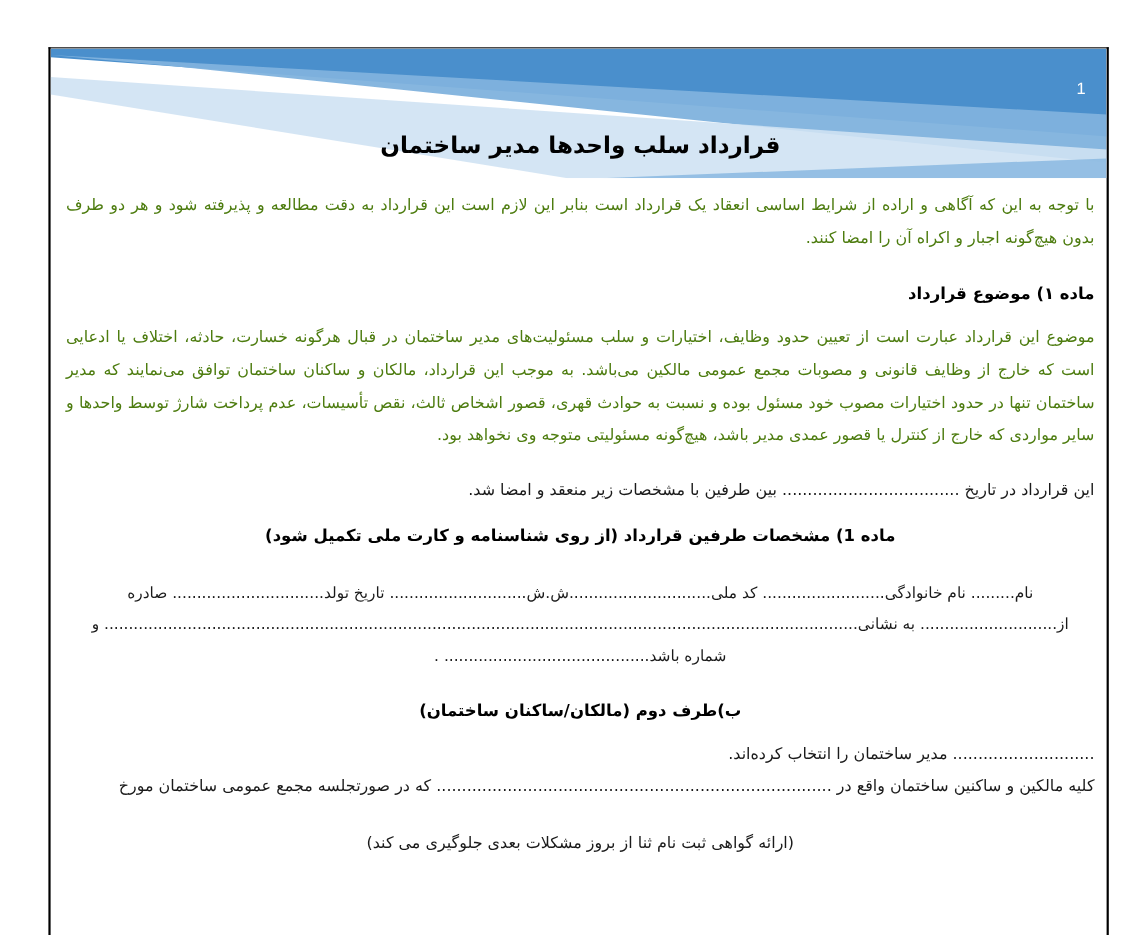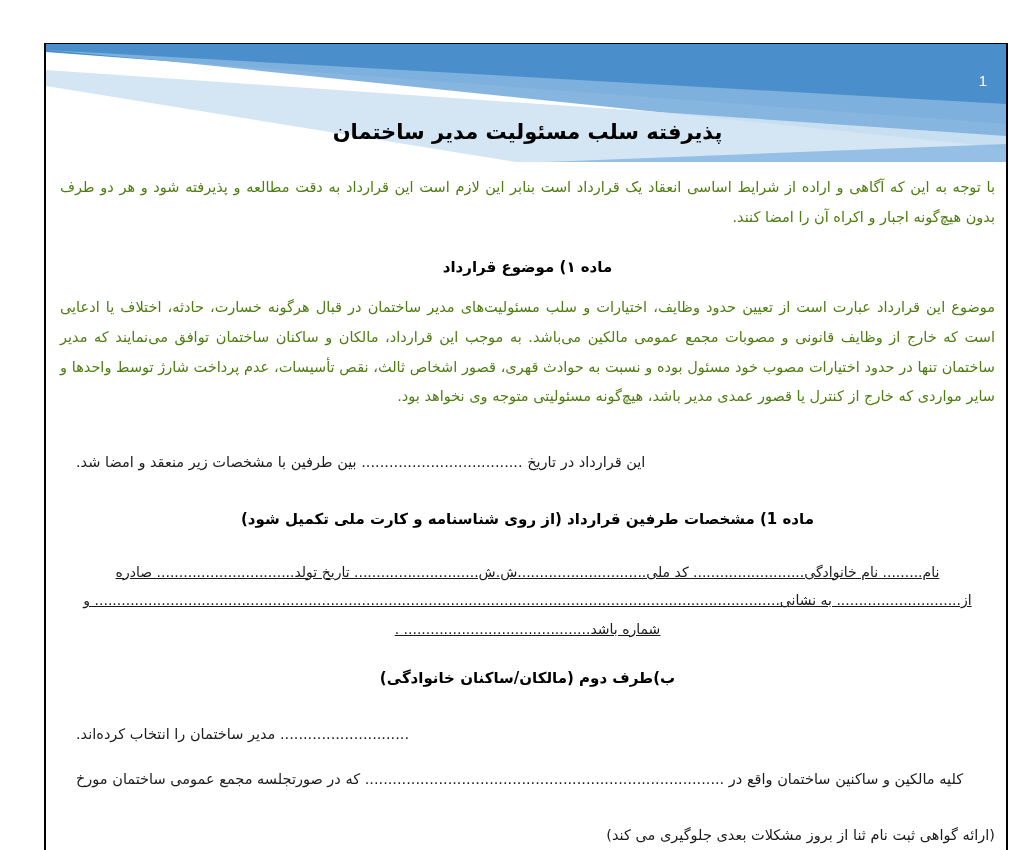--- a/index.html
+++ b/index.html
@@ -97,50 +97,49 @@
 
   .heading {
     font-size: 15px;
     font-weight: bold;
     color: #000000;
     line-height: 1.9;
     margin: 0;
   }
 
   .heading.center-ish { text-align: center; }
-  .heading.right      { text-align: center; }
+  .heading.right      { text-align: right; }
 
   .center-line {
-    text-align: left;
+    text-align: right;
     font-size: 14.5px;
     line-height: 2.0;
     color: #1a1a1a;
-    margin: 16px;
+    margin: 0;
   }
 
   .form-line {
     font-size: 14px;
     line-height: 2.05;
     color: #1a1a1a;
     text-align: center;
     margin: 0;
     white-space: nowrap;
-    text-decoration: underline;
   }
 
   .gap-sm { height: 12px; }
   .gap-md { height: 20px; }
   .gap-lg { height: 28px; }
 
   .note {
-    text-align: right;
+    text-align: center;
     font-size: 14.5px;
     color: #1a1a1a;
     line-height: 1.9;
-    margin: 0;
+    margin: 12px;
   }
 </style>
 </head>
 <body>
 
 <div class="page">
 
   <div class="page-border"></div>
 
   <div class="banner">
@@ -153,21 +152,21 @@
       <polygon points="960,92 960,118 470,118 0,42 0,26" fill="#cfe2f3" opacity="0.9"></polygon>
 
       <polygon points="960,100 960,118 500,118" fill="#8ab8e0" opacity="0.85"></polygon>
     </svg>
   </div>
 
   <div class="page-number">1</div>
 
   <div class="content">
 
-    <h1 class="doc-title">پذیرفته سلب مسئولیت مدیر ساختمان</h1>
+    <h1 class="doc-title">قرارداد سلب واحدها مدیر ساختمان</h1>
 
     <div class="gap-lg"></div>
 
     <p class="para">با توجه به این که آگاهی و اراده از شرایط اساسی انعقاد یک قرارداد است بنابر این لازم است این قرارداد به دقت مطالعه و پذیرفته شود و هر دو طرف بدون هیچ‌گونه اجبار و اکراه آن را امضا کنند.</p>
 
     <div class="gap-md"></div>
 
     <p class="heading right">ماده ۱) موضوع قرارداد</p>
 
     <div class="gap-sm"></div>
@@ -186,21 +185,21 @@
 
 
     <div class="gap-sm"></div>
 
     <p class="form-line">نام......... نام خانوادگی......................... کد ملی.............................ش.ش............................ تاریخ تولد............................... صادره</p>
     <p class="form-line">از............................ به نشانی.......................................................................................................................................................... و</p>
     <p class="form-line">شماره باشد.......................................... .</p>
 
     <div class="gap-md"></div>
 
-    <p class="heading center-ish">ب)طرف دوم (مالکان/ساکنان خانوادگی)</p>
+    <p class="heading center-ish">ب)طرف دوم (مالکان/ساکنان ساختمان)</p>
 
     <div class="gap-sm"></div>
 
     <p class="center-line">............................ مدیر ساختمان را انتخاب کرده‌اند.</p>
     <p class="center-line">کلیه مالکین و ساکنین ساختمان واقع در .............................................................................. که در صورتجلسه مجمع عمومی ساختمان مورخ</p>
 
     <div class="gap-sm"></div>
 
     <p class="note">(ارائه گواهی ثبت نام ثنا از بروز مشکلات بعدی جلوگیری می کند)</p>
 

